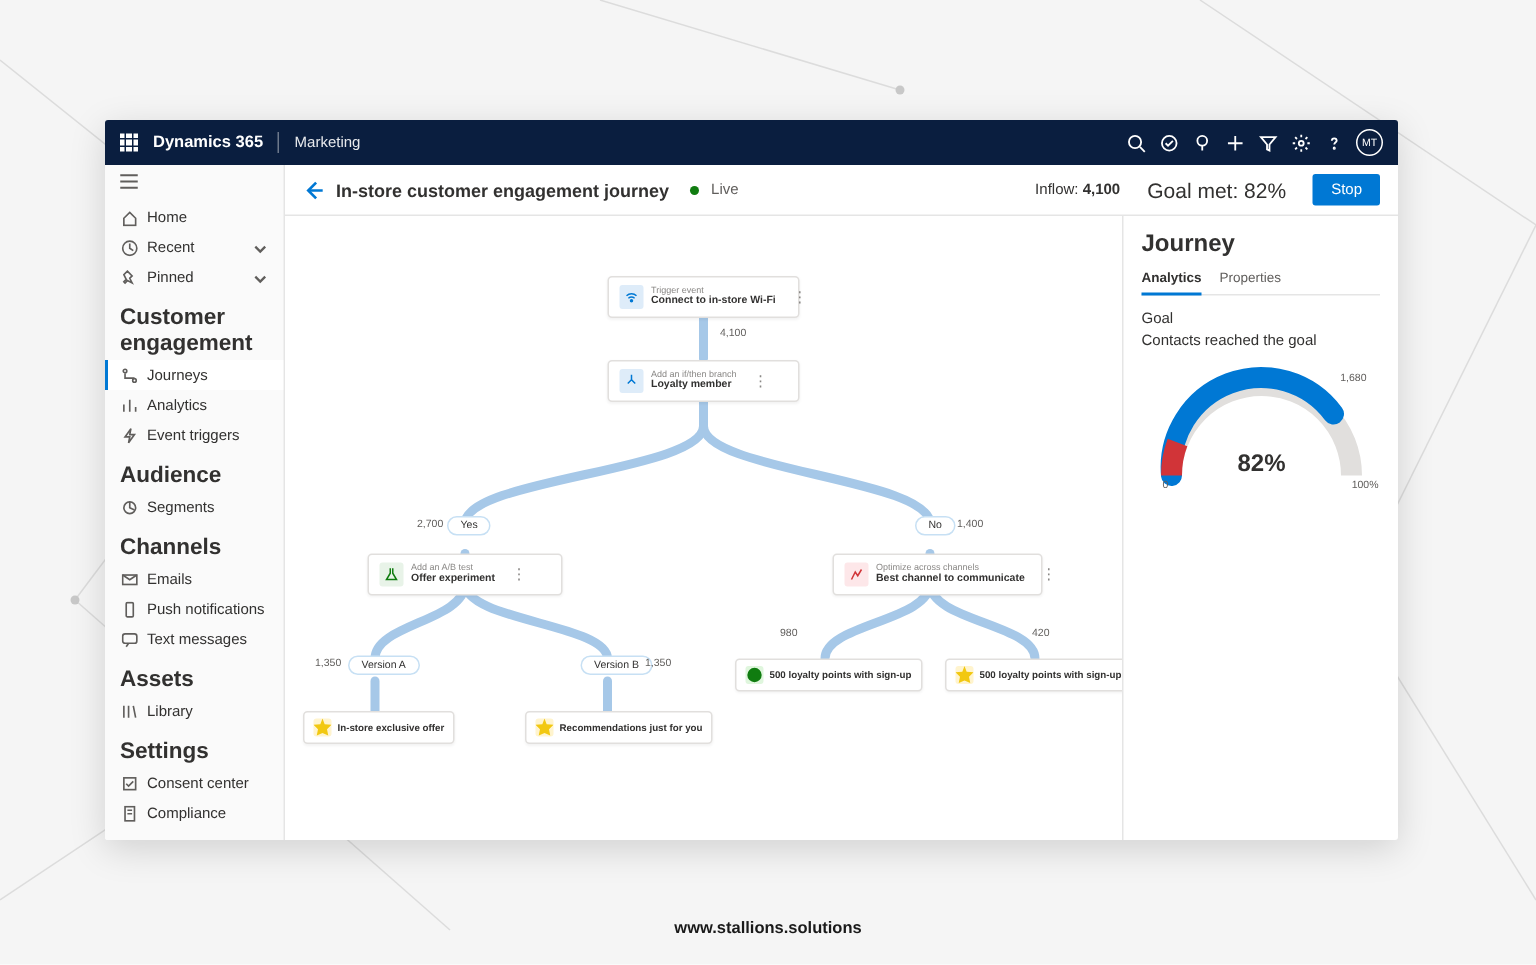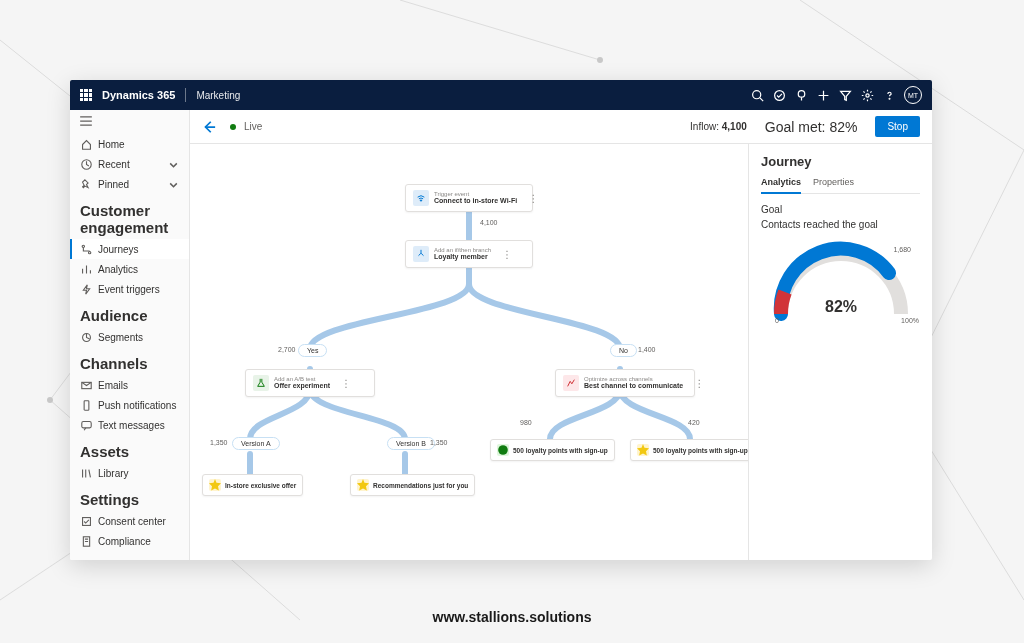--- a/index.html
+++ b/index.html
@@ -47,30 +47,30 @@
 .node-text { display:flex; flex-direction:column; line-height:1.1; }
 .node-eyebrow { font-size:6px; color:#8a8886; }
 .node-label { font-size:7px; font-weight:600; color:#323130; white-space:nowrap; }
 .node-dots { color:#8a8886; font-size:10px; margin-left:6px; }
 .badge { position:absolute; background:#fff; border:1px solid #c7e0f4; border-radius:10px; font-size:7px; color:#323130; padding:2px 8px; }
 .flow-count { position:absolute; font-size:7px; color:#605e5c; }
 .small-node { position:absolute; background:#fff; border:1px solid #e1dfdd; border-radius:3px; padding:4px 6px; display:flex; align-items:center; gap:4px; box-shadow:0 1px 2px rgba(0,0,0,0.05); }
 .small-node .sn-icon { width:12px; height:12px; border-radius:2px; display:flex; align-items:center; justify-content:center; }
 .small-node .sn-label { font-size:6.5px; font-weight:600; color:#323130; white-space:nowrap; }
 .rightpanel { width:184px; border-left:1px solid #e5e5e5; padding:10px 12px; font-size:10px; color:#323130; }
-.rp-title { font-size:13px; font-weight:600; margin-bottom:8px; }
+.rp-title { font-size:16px; font-weight:600; margin-bottom:8px; }
 .rp-tabs { display:flex; gap:12px; border-bottom:1px solid #e5e5e5; margin-bottom:10px; }
 .rp-tab { font-size:9px; padding-bottom:5px; cursor:pointer; color:#605e5c; }
 .rp-tab.active { color:#323130; font-weight:600; border-bottom:2px solid #0078d4; margin-bottom:-1px; }
 .rp-h { font-size:10px; font-weight:400; margin-bottom:4px; }
 .rp-body { font-size:8.5px; color:#605e5c; line-height:1.4; margin-bottom:12px; }
 .gauge-wrap { position:relative; width:160px; height:90px; }
 .gauge-label { position:absolute; font-size:7px; color:#605e5c; }
 .gauge-center { position:absolute; left:50%; bottom:8px; transform:translateX(-50%); font-size:16px; font-weight:700; }
-.footer-url { position:absolute; bottom:18px; left:50%; transform:translateX(-50%); font-size:14px; font-weight:600; color:#1a1a1a; z-index:3; }
+.footer-url { position:absolute; bottom:18px; left:50%; transform:translateX(-50%); font-size:11px; font-weight:600; color:#1a1a1a; z-index:3; }
 </style>
 </head>
 <body>
 
 <svg class="bg-lines" viewBox="0 0 1024 643">
   <g stroke="#dcdcdc" stroke-width="1" fill="none">
     <line x1="0" y1="40" x2="200" y2="200"></line>
       <line x1="200" y1="200" x2="50" y2="400"></line>
     <line x1="50" y1="400" x2="300" y2="620"></line>
       <line x1="800" y1="0" x2="1024" y2="150"></line>
@@ -292,20 +292,21 @@
           <span>Compliance</span>
         </div>
     </div>
 
     <div class="main">
       <div class="header">
         <span class="back-arrow"><svg viewBox="0 0 16 16">
               <path d="M10 2L4 8l6 6"></path>
               <line x1="4" y1="8" x2="15" y2="8"></line>
             </svg></span>
+        <span class="page-title">In-store customer engagement journey</span>
         <span class="live-dot"></span>
         <span class="live-text">Live</span>
         <div class="header-spacer"></div>
         <span class="inflow"><span>Inflow:</span> <b>4,100</b></span>
         <span class="goalmet"><span>Goal met:</span> <span>82%</span></span>
         <button class="stop-btn">Stop</button>
       </div>
 
       <div class="content">
 

